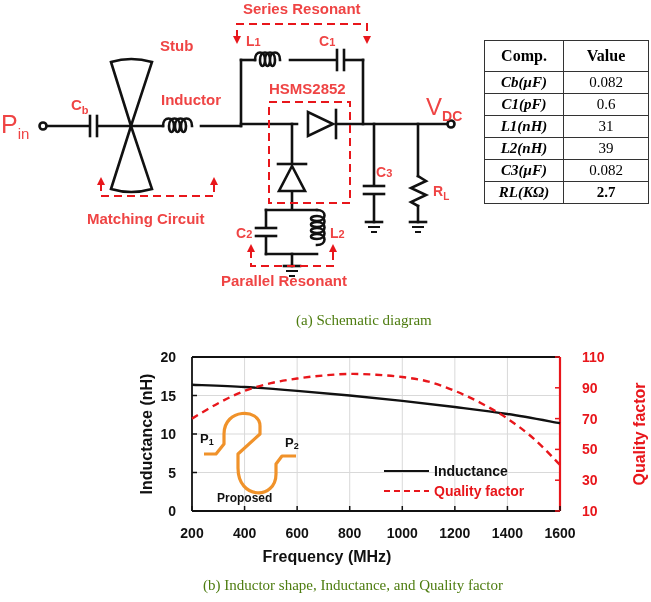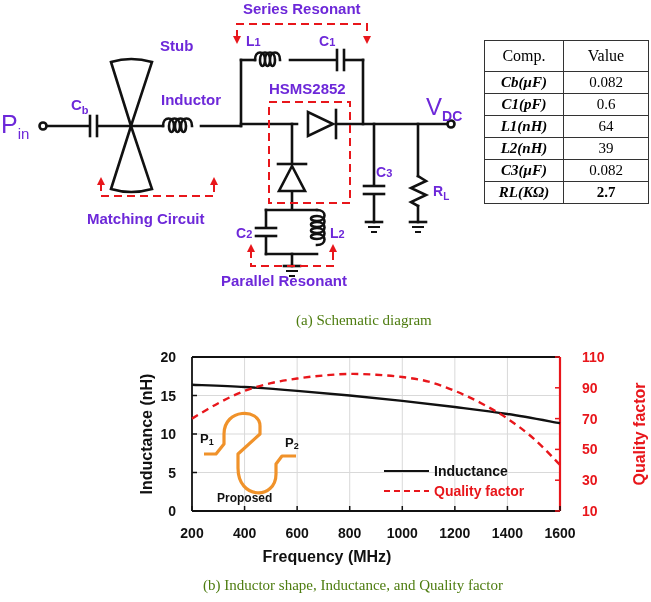--- a/index.html
+++ b/index.html
@@ -1,23 +1,23 @@
 <!DOCTYPE html>
 <html><head>
 <meta charset="utf-8">
 <style>
   html, body { margin: 0; padding: 0; background: #ffffff; }
   body { width: 651px; height: 602px; position: relative; overflow: hidden;
          font-family: "DejaVu Sans", sans-serif; }
   .abs { position: absolute; }
-  .lbl { position: absolute; font-family: "Liberation Sans", sans-serif; font-weight: bold; color: #6d28d9; white-space: nowrap; }
+  .lbl { position: absolute; font-family: "Liberation Sans", sans-serif; font-weight: bold; color: #ef4444; white-space: nowrap; }
   table.comp { position: absolute; left: 484px; top: 40px; border-collapse: collapse;
                font-family: "Liberation Serif", serif; font-size: 15px; }
   table.comp td, table.comp th { border: 1px solid #333; padding: 0 6px; text-align: center; height: 21px; }
-  table.comp th { font-weight: normal; font-size: 16px; height: 30px; padding: 0 10px; }
+  table.comp th { font-weight: bold; font-size: 16px; height: 30px; padding: 0 10px; }
   table.comp td.comp-name { font-style: italic; font-weight: bold; width: 66px; }
   table.comp td.comp-val { width: 72px; }
   .caption { position: absolute; font-family: "Liberation Serif", serif; font-size: 15px; color: #4d7c0f; white-space: nowrap; }
   svg text { font-family: "Liberation Sans", sans-serif; }
 </style>
 </head>
 <body>
 
 <svg class="abs" style="left:0;top:0" width="470" height="305">
   <g stroke="#111" stroke-width="2.6" fill="none" stroke-linecap="square">
@@ -152,21 +152,21 @@
     <tr>
         <td class="comp-name">Cb(μF)</td>
         <td class="comp-val">0.082</td>
       </tr>
     <tr>
         <td class="comp-name">C1(pF)</td>
         <td class="comp-val">0.6</td>
       </tr>
     <tr>
         <td class="comp-name">L1(nH)</td>
-        <td class="comp-val">64</td>
+        <td class="comp-val">31</td>
       </tr>
     <tr>
         <td class="comp-name">L2(nH)</td>
         <td class="comp-val">39</td>
       </tr>
     <tr>
         <td class="comp-name">C3(μF)</td>
         <td class="comp-val">0.082</td>
       </tr>
     <tr>

